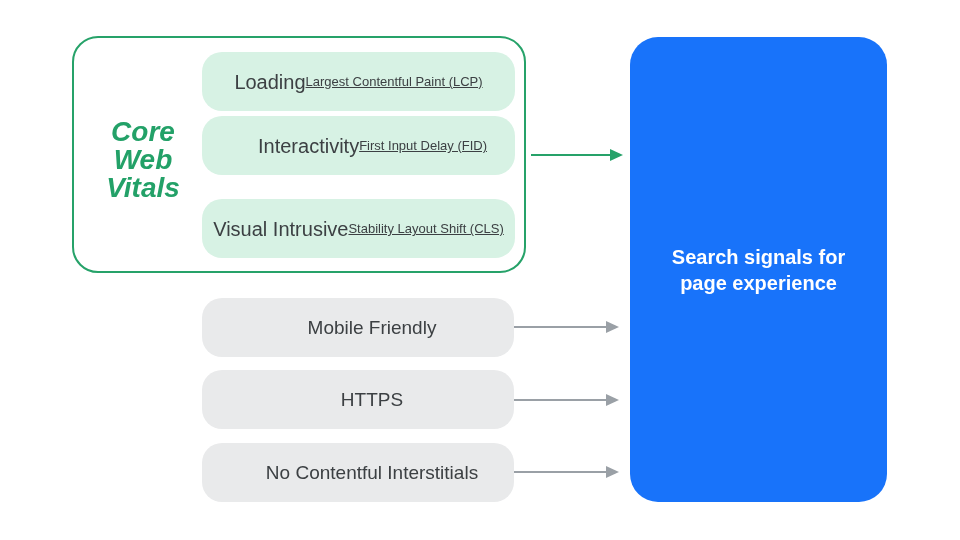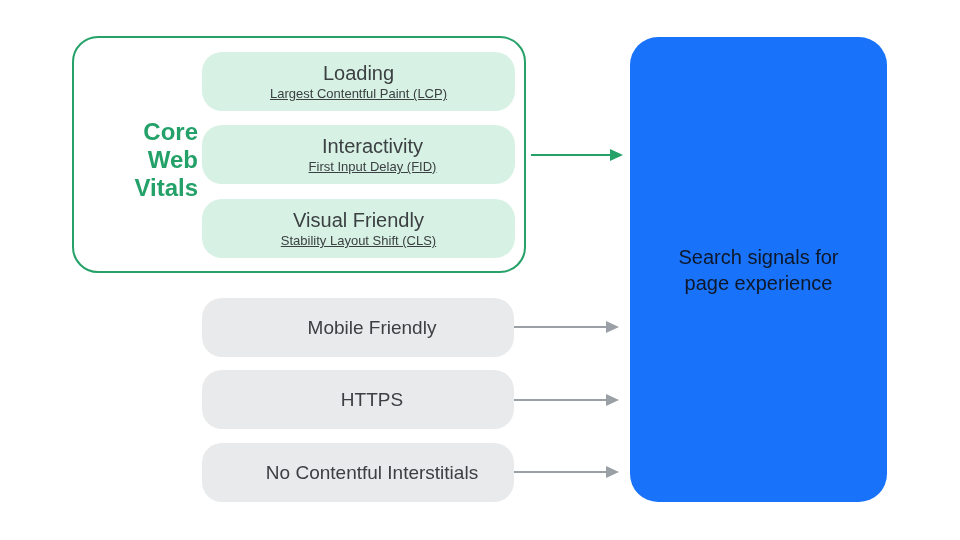--- a/index.html
+++ b/index.html
@@ -22,43 +22,44 @@
     width: 454px; height: 237px;
     border: 2px solid #26a269;
     border-radius: 26px;
     background: #ffffff;
     box-sizing: border-box;
   }
   .cwv-label {
     position: absolute;
     left: 88px; top: 118px;
     width: 110px;
-    text-align: right;
+    text-align: center;
     color: #23a168;
-    font-size: 24px;
+    font-size: 28px;
     font-weight: bold;
     line-height: 28px;
+    font-style: italic;
   }
 
   
   .metric-box {
     position: absolute;
     left: 202px;
     width: 313px; height: 59px;
     background: #d7f2e4;
     border-radius: 20px;
     display: flex;
-    flex-direction: column;
+    flex-direction: row;
     align-items: center;
     justify-content: center;
     text-align: center;
     box-sizing: border-box;
   }
   .metric-box.m0 { top: 52px; }
-  .metric-box.m1 { top: 125px; padding-left: 28px; }
+  .metric-box.m1 { top: 116px; padding-left: 28px; }
   .metric-box.m2 { top: 199px; }
   .metric-title {
     color: #3c4043;
     font-size: 20px;
     font-weight: 500;
     line-height: 24px;
   }
   .metric-subtitle {
     color: #3c4043;
     font-size: 13px;
@@ -94,23 +95,23 @@
     width: 257px; height: 465px;
     background: #1873fa;
     border-radius: 28px;
     display: flex;
     align-items: center;
     justify-content: center;
   }
   .result-label {
     width: 190px;
     text-align: center;
-    color: #0f172a;
+    color: #ffffff;
     font-size: 20px;
-    font-weight: normal;
+    font-weight: bold;
     line-height: 26px;
   }
 
   
   .arrow {
     position: absolute;
     height: 0;
   }
   .arrow .shaft {
     position: absolute;
@@ -150,21 +151,21 @@
     <div class="metric-title">Loading</div>
     <div class="metric-subtitle">Largest Contentful Paint (LCP)</div>
   </div>
 
   <div class="metric-box m1">
     <div class="metric-title">Interactivity</div>
     <div class="metric-subtitle">First Input Delay (FID)</div>
   </div>
 
   <div class="metric-box m2">
-    <div class="metric-title">Visual Friendly</div>
+    <div class="metric-title">Visual Intrusive</div>
     <div class="metric-subtitle">Stability Layout Shift (CLS)</div>
   </div>
 
   <div class="signal-box s0">
     <span>Mobile Friendly</span>
   </div>
 
   <div class="signal-box s1">
     <span>HTTPS</span>
   </div>

